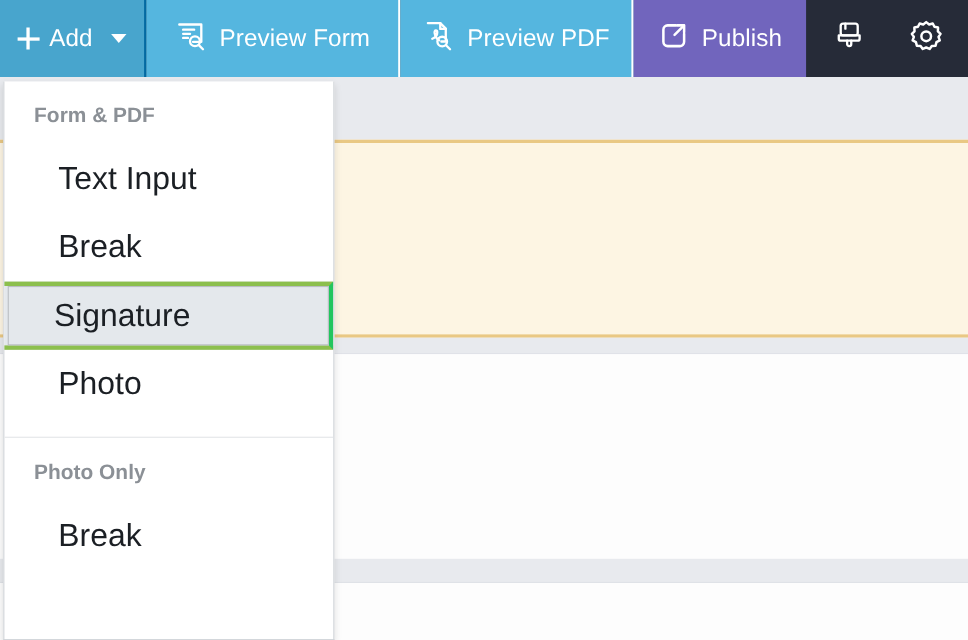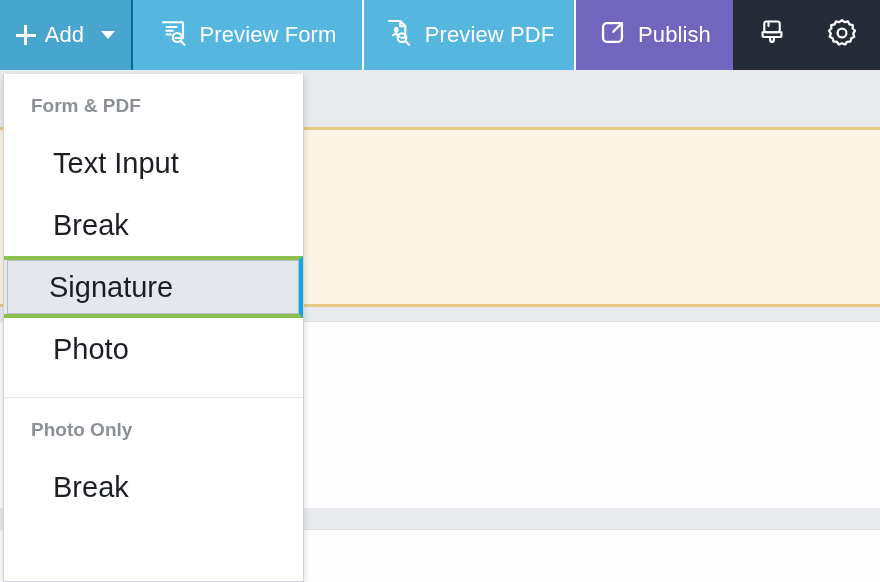--- a/index.html
+++ b/index.html
@@ -120,21 +120,21 @@
     font-size: 29px;
     color: #1b1f24;
     cursor: pointer;
     white-space: nowrap;
     font-weight: 400;
   }
   .menu-item.selected {
     background: #e4e8ec;
     border: 4px solid #8cbf4d;
     border-left: none;
-    border-right: 4px solid #0ea5e9;
+    border-right: 4px solid #22c55e;
     margin-left: -1px;
     padding-left: 46px;
     height: 62px;
     line-height: 54px;
     outline: 1px solid #b9bdc2;
     outline-offset: -5px;
   }
   .menu-divider {
     height: 1px;
     background: #e3e5e8;

